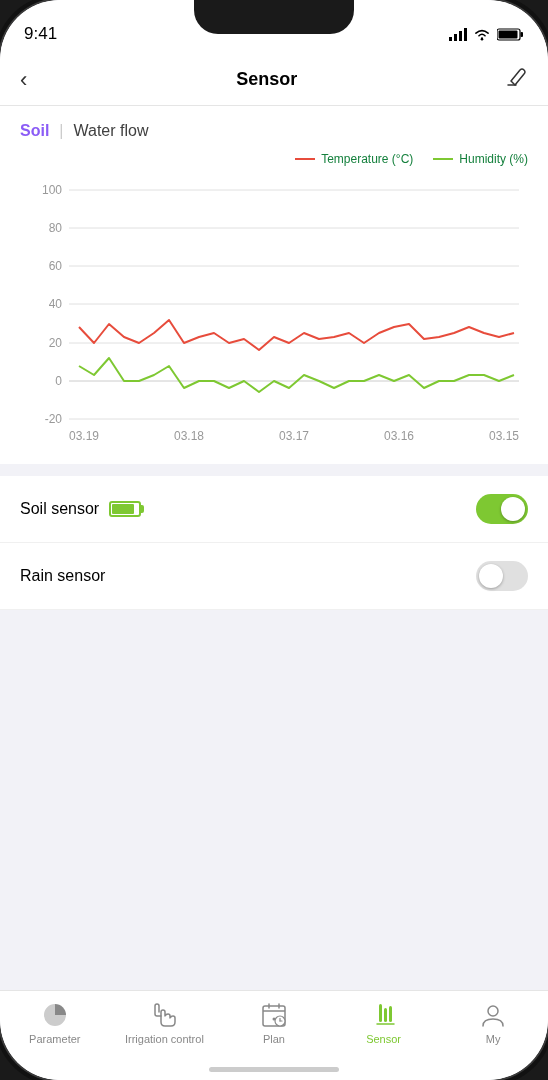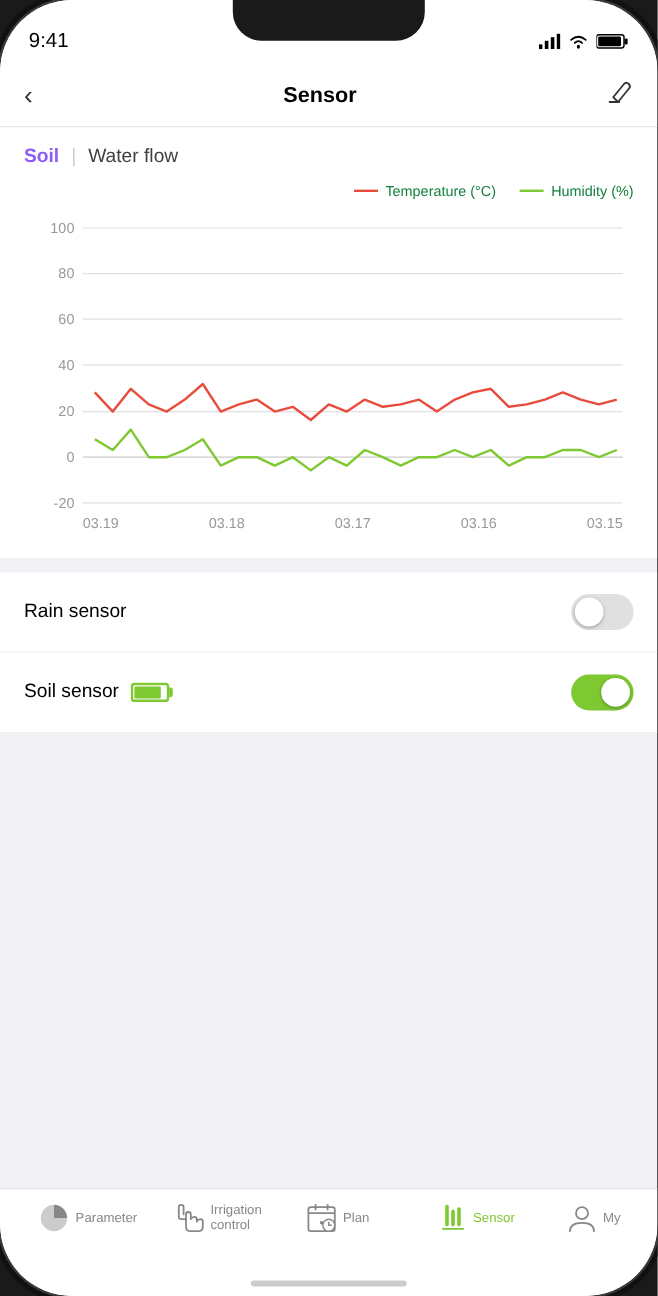--- a/index.html
+++ b/index.html
@@ -230,25 +230,24 @@
       height: 90px;
       background: white;
       border-top: 1px solid #e5e5e5;
       display: flex;
       align-items: flex-start;
       padding-top: 10px;
     }
     .nav-item {
       flex: 1;
       display: flex;
-      flex-direction: row;
+      flex-direction: column;
       align-items: center;
       gap: 4px;
       cursor: pointer;
-      margin-left: 31px;
     }
     .nav-item-icon {
       width: 28px;
       height: 28px;
       display: flex;
       align-items: center;
       justify-content: center;
     }
     .nav-item-label {
       font-size: 11px;
@@ -432,37 +431,37 @@
                 475,211
                 490,205
               "></polyline>
           </svg>
         </div>
       </div>
 
       <div class="sensor-section">
 
         <div class="sensor-row">
-          <span class="sensor-label">Rain sensor</span>
-          <div class="toggle toggle-off">
-            <div class="toggle-thumb"></div>
-          </div>
-        </div>
-
-        <div class="sensor-row">
           <div class="sensor-left">
             <span class="sensor-label">Soil sensor</span>
             <div class="battery-icon">
               <div class="battery-fill"></div>
             </div>
           </div>
           <div class="toggle toggle-on">
             <div class="toggle-thumb"></div>
           </div>
         </div>
+
+        <div class="sensor-row">
+          <span class="sensor-label">Rain sensor</span>
+          <div class="toggle toggle-off">
+            <div class="toggle-thumb"></div>
+          </div>
+        </div>
       </div>
     </div>
 
     <div class="bottom-nav">
 
       <div class="nav-item">
         <div class="nav-item-icon">
           <svg width="26" height="26" viewBox="0 0 26 26">
             <path d="M13 13 L13 2 A11 11 0 0 1 24 13 Z" fill="#888"></path>
             <path d="M13 13 L24 13 A11 11 0 1 1 13 2 Z" fill="#ccc"></path>

